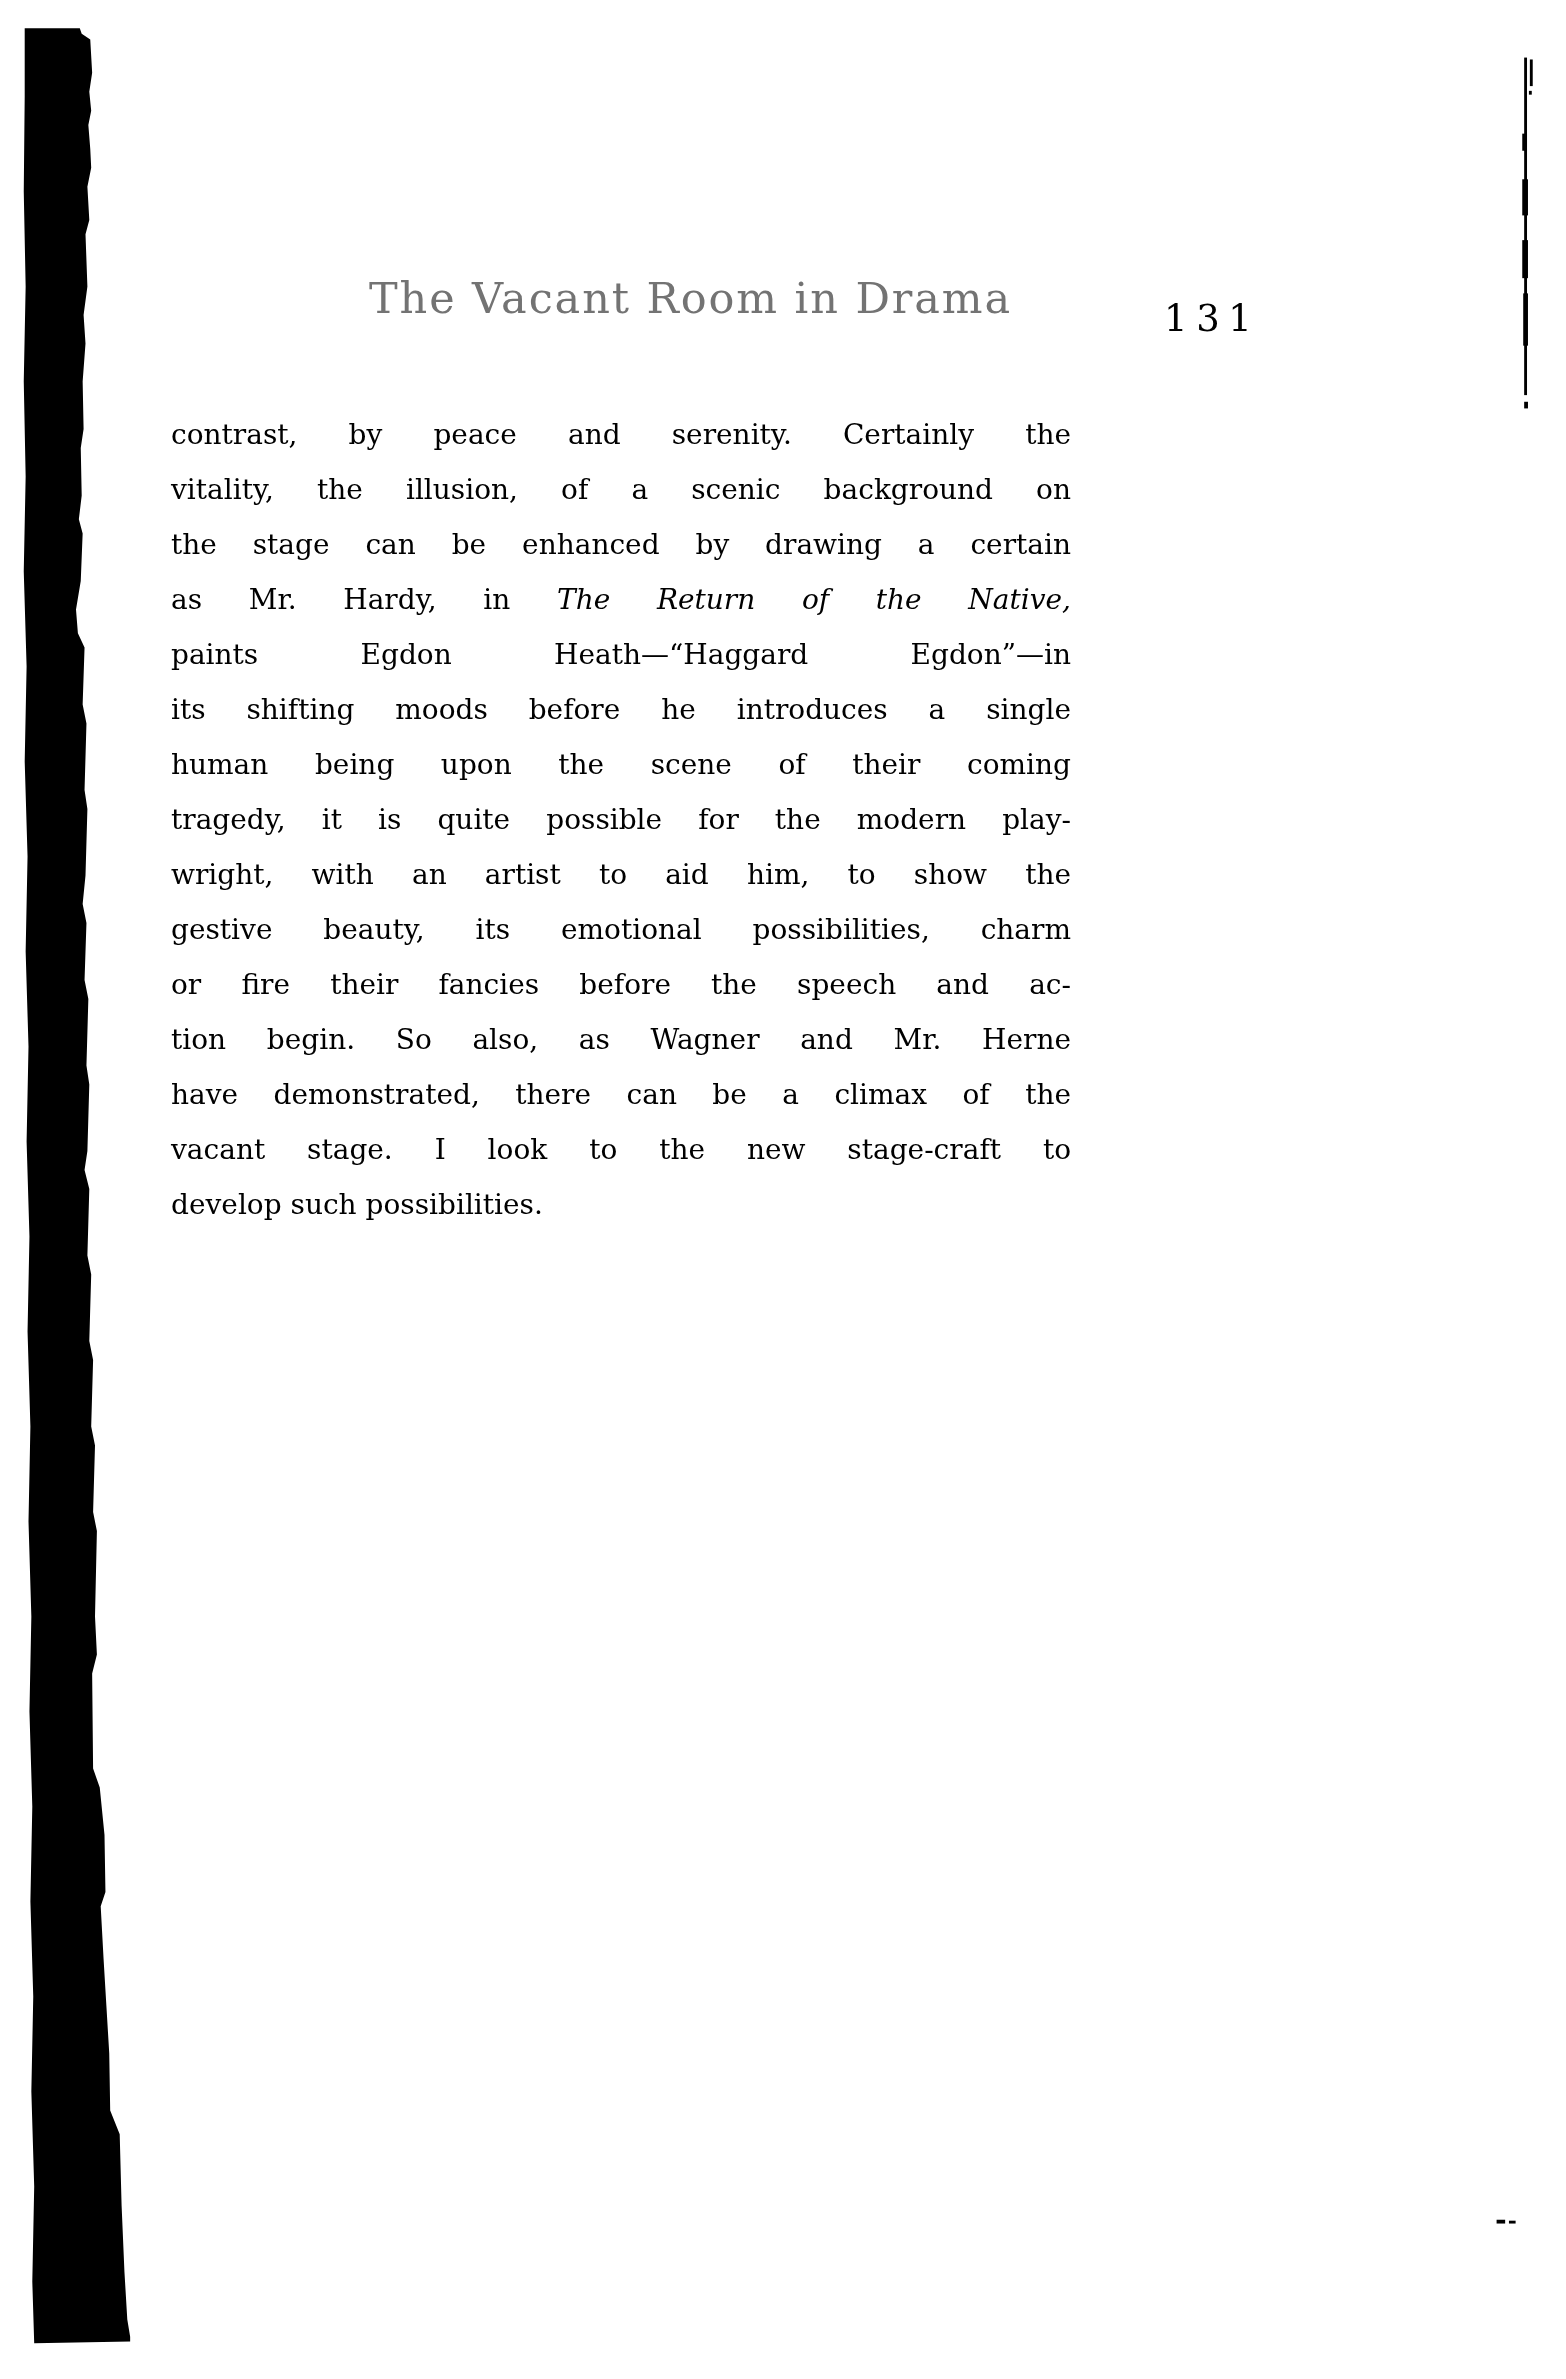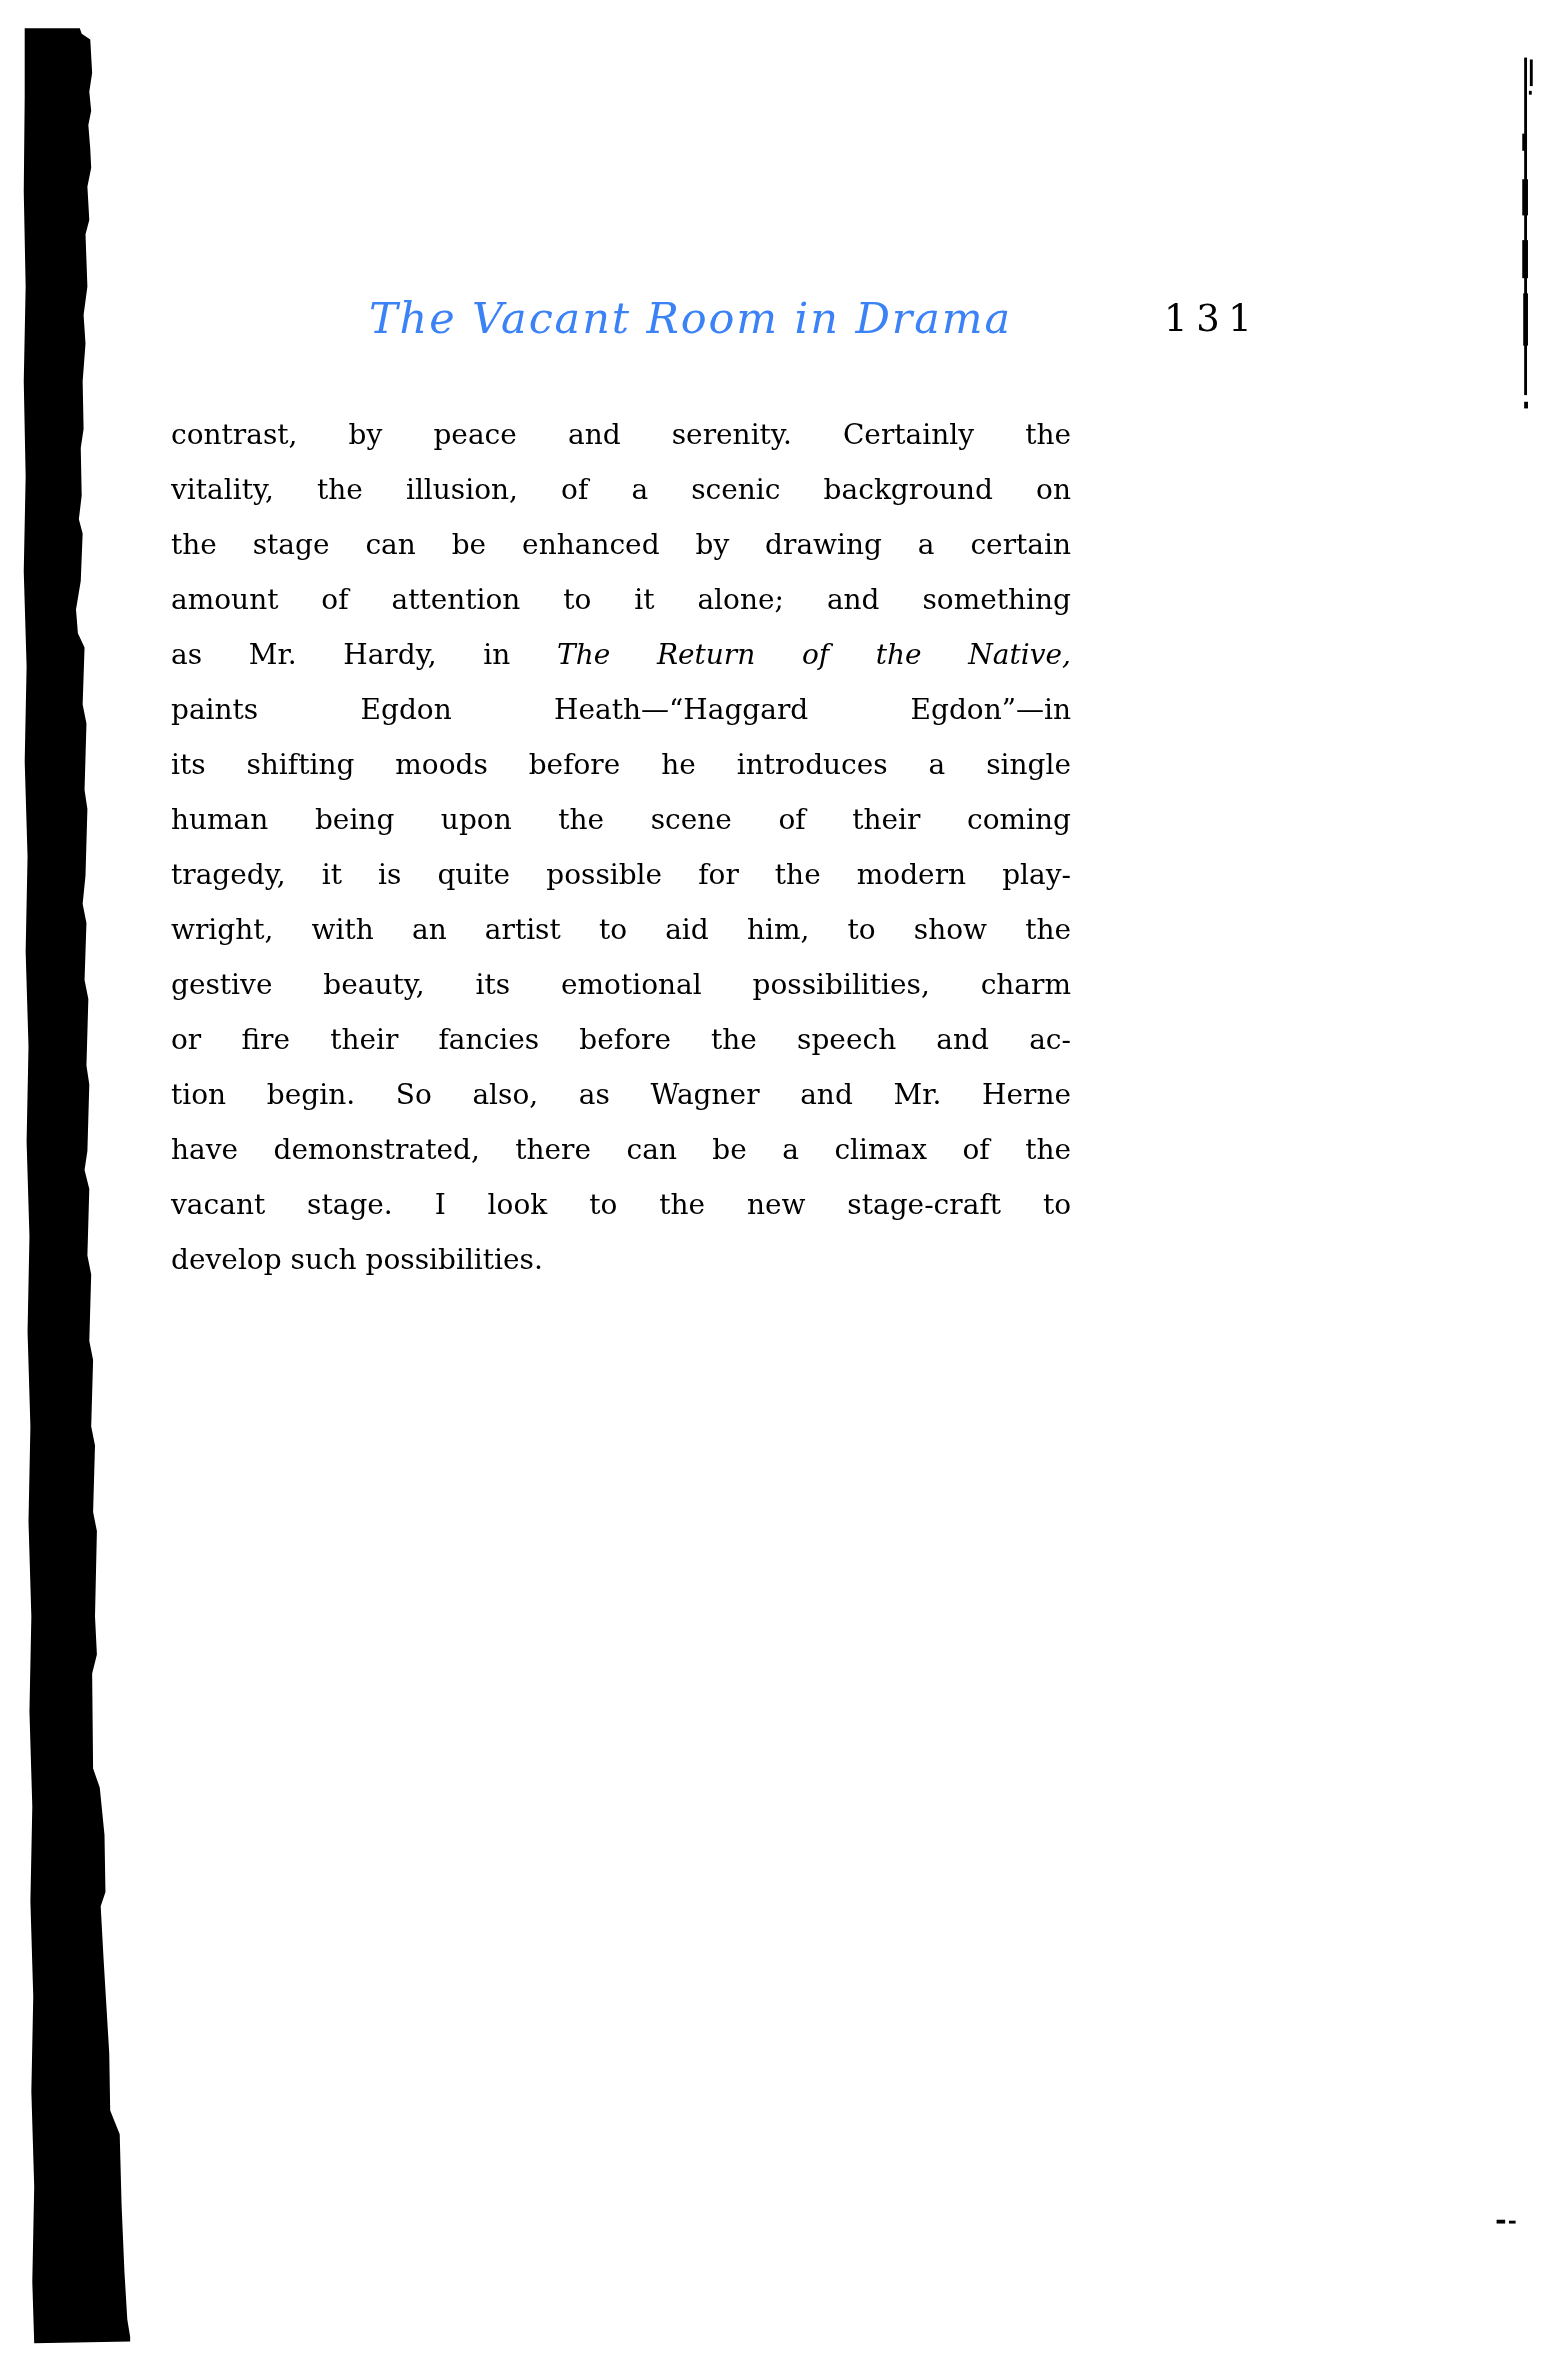--- a/index.html
+++ b/index.html
@@ -18,28 +18,27 @@
   }
   .artifact-layer {
     position: absolute;
     left: 0;
     top: 0;
     pointer-events: none;
   }
   .running-title {
     position: absolute;
     left: 369px;
-    top: 293px;
+    top: 273px;
     width: 675px;
     font-family: "DejaVu Serif", serif;
-    font-style: italic;
     font-size: 43px;
     letter-spacing: 1.9px;
     white-space: nowrap;
-    color: #3b82f6;
+    color: #737373;
   }
   .page-number {
     position: absolute;
     left: 1164px;
     top: 297px;
     font-family: "DejaVu Serif", serif;
     font-size: 37px;
     letter-spacing: 8.6px;
     color: #000000;
   }
@@ -100,21 +99,20 @@
   </svg>
 
   <div class="running-title">The Vacant Room in Drama</div>
 
   <div class="page-number">131</div>
 
   <div class="body-text">
       <div class="line"><span>contrast, by peace and serenity.  Certainly the</span></div>
       <div class="line"><span>vitality, the illusion, of a scenic background on</span></div>
       <div class="line"><span>the stage can be enhanced by drawing a certain</span></div>
-      <div class="line"><span>amount of attention to it alone; and something</span></div>
       <div class="line"><span>as Mr. Hardy, in </span><span class="italic">The Return of the Native,</span></div>
       <div class="line"><span>paints Egdon Heath—“Haggard Egdon”—in</span></div>
       <div class="line"><span>its shifting moods before he introduces a single</span></div>
       <div class="line"><span>human being upon the scene of their coming</span></div>
       <div class="line"><span>tragedy, it is quite possible for the modern play-</span></div>
       <div class="line"><span>wright, with an artist to aid him, to show the</span></div>
       <div class="line"><span>gestive beauty, its emotional possibilities, charm</span></div>
       <div class="line"><span>or fire their fancies before the speech and ac-</span></div>
       <div class="line"><span>tion begin.  So also, as Wagner and Mr. Herne</span></div>
       <div class="line"><span>have demonstrated, there can be a climax of the</span></div>

